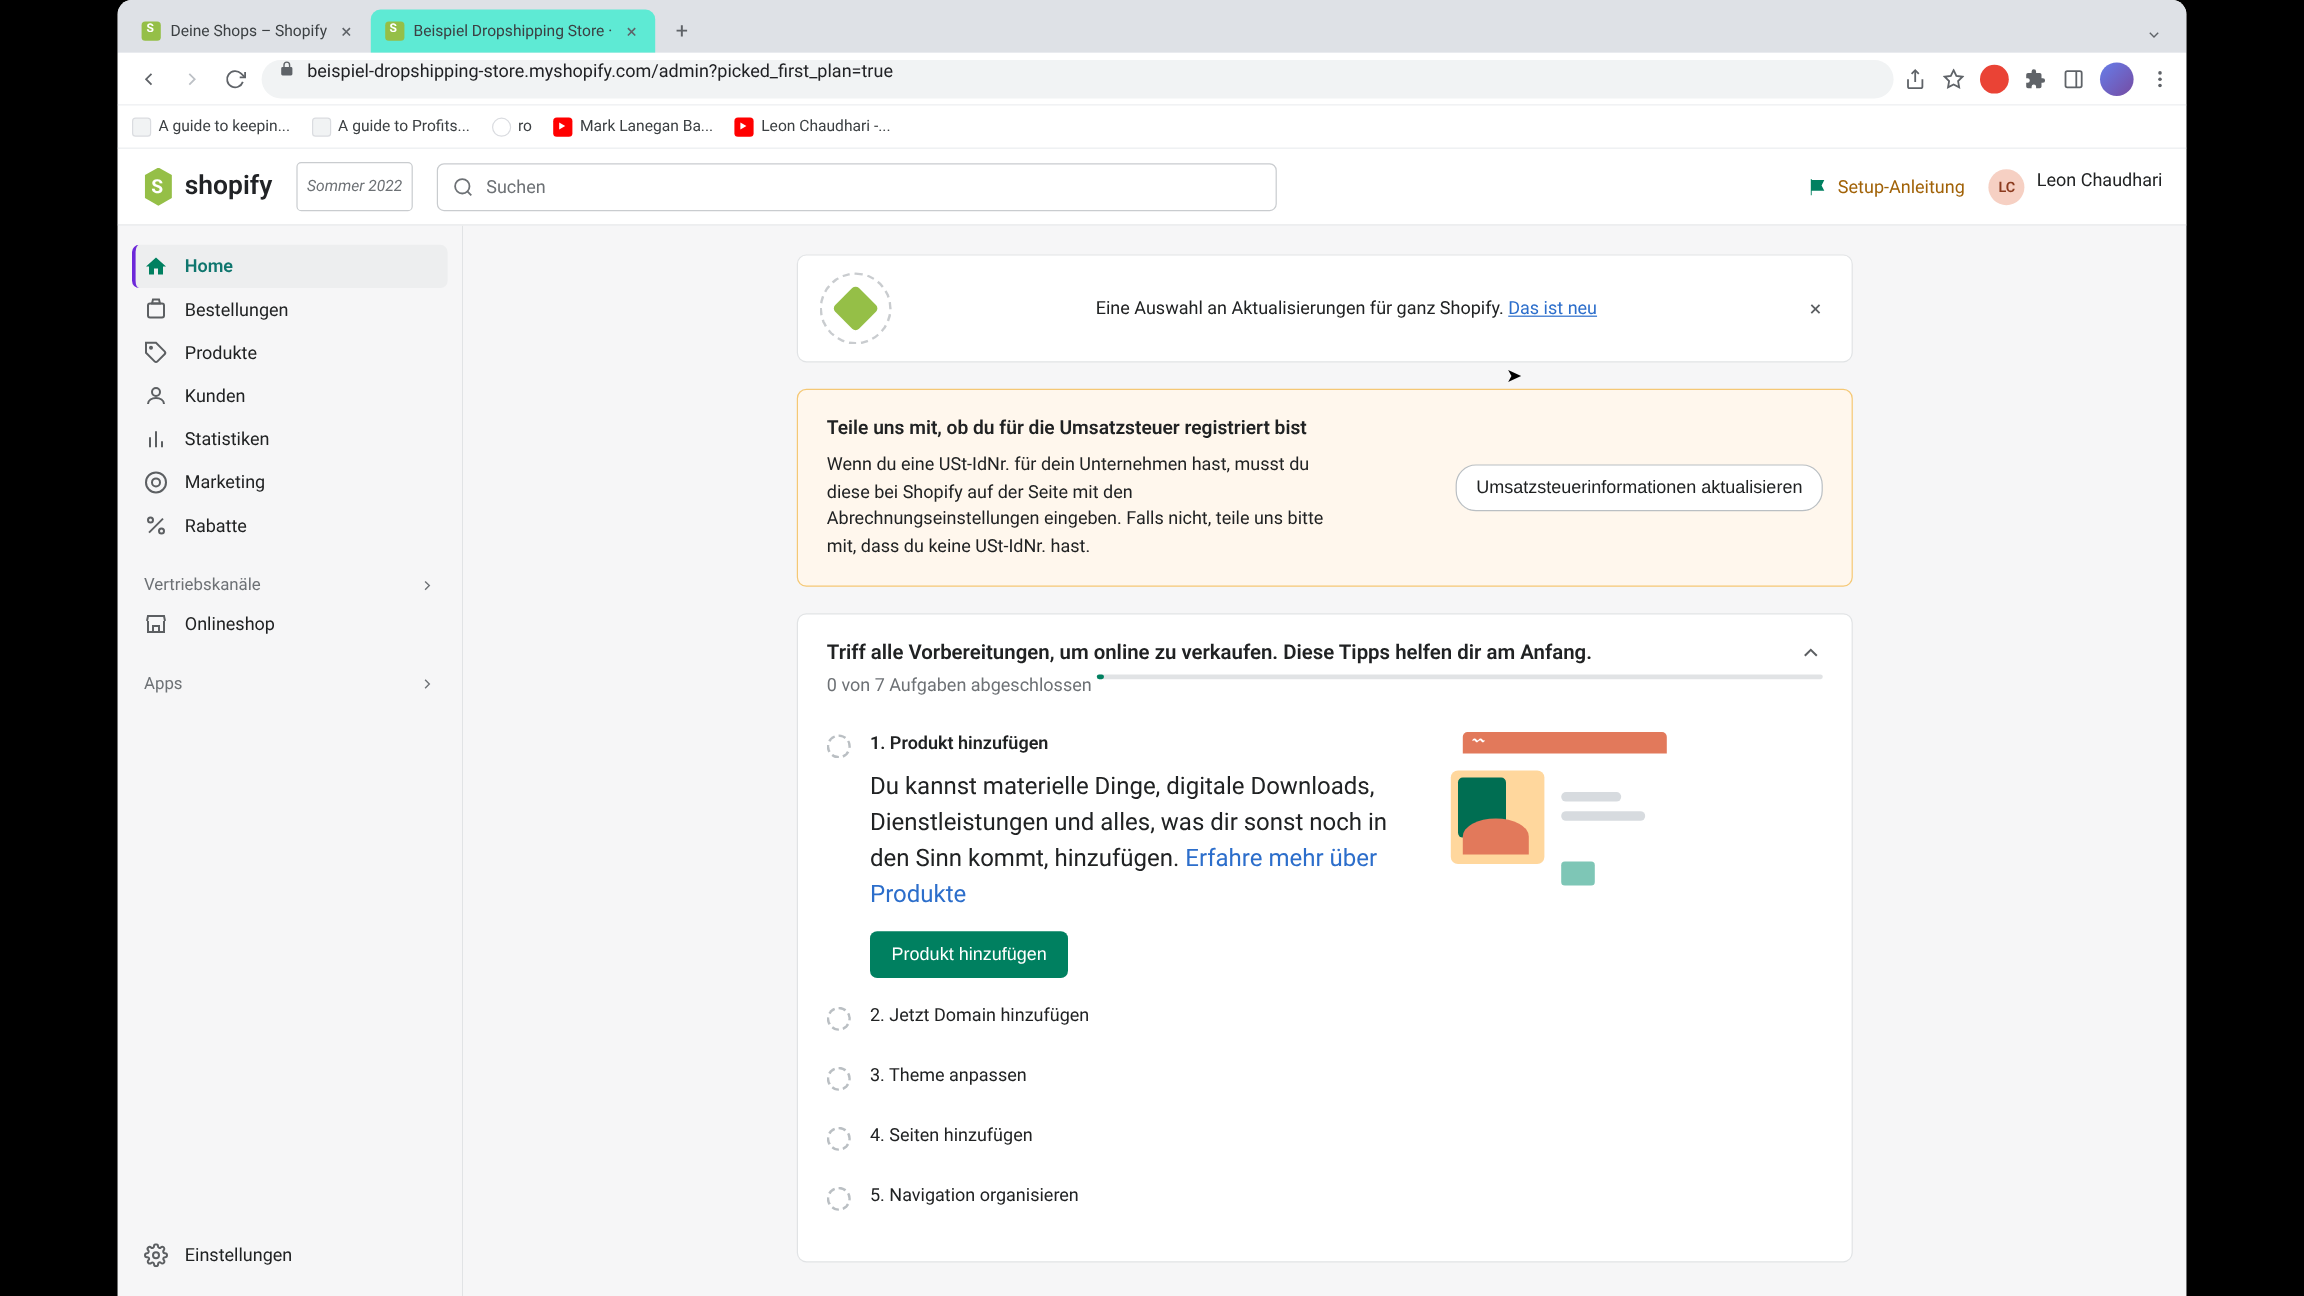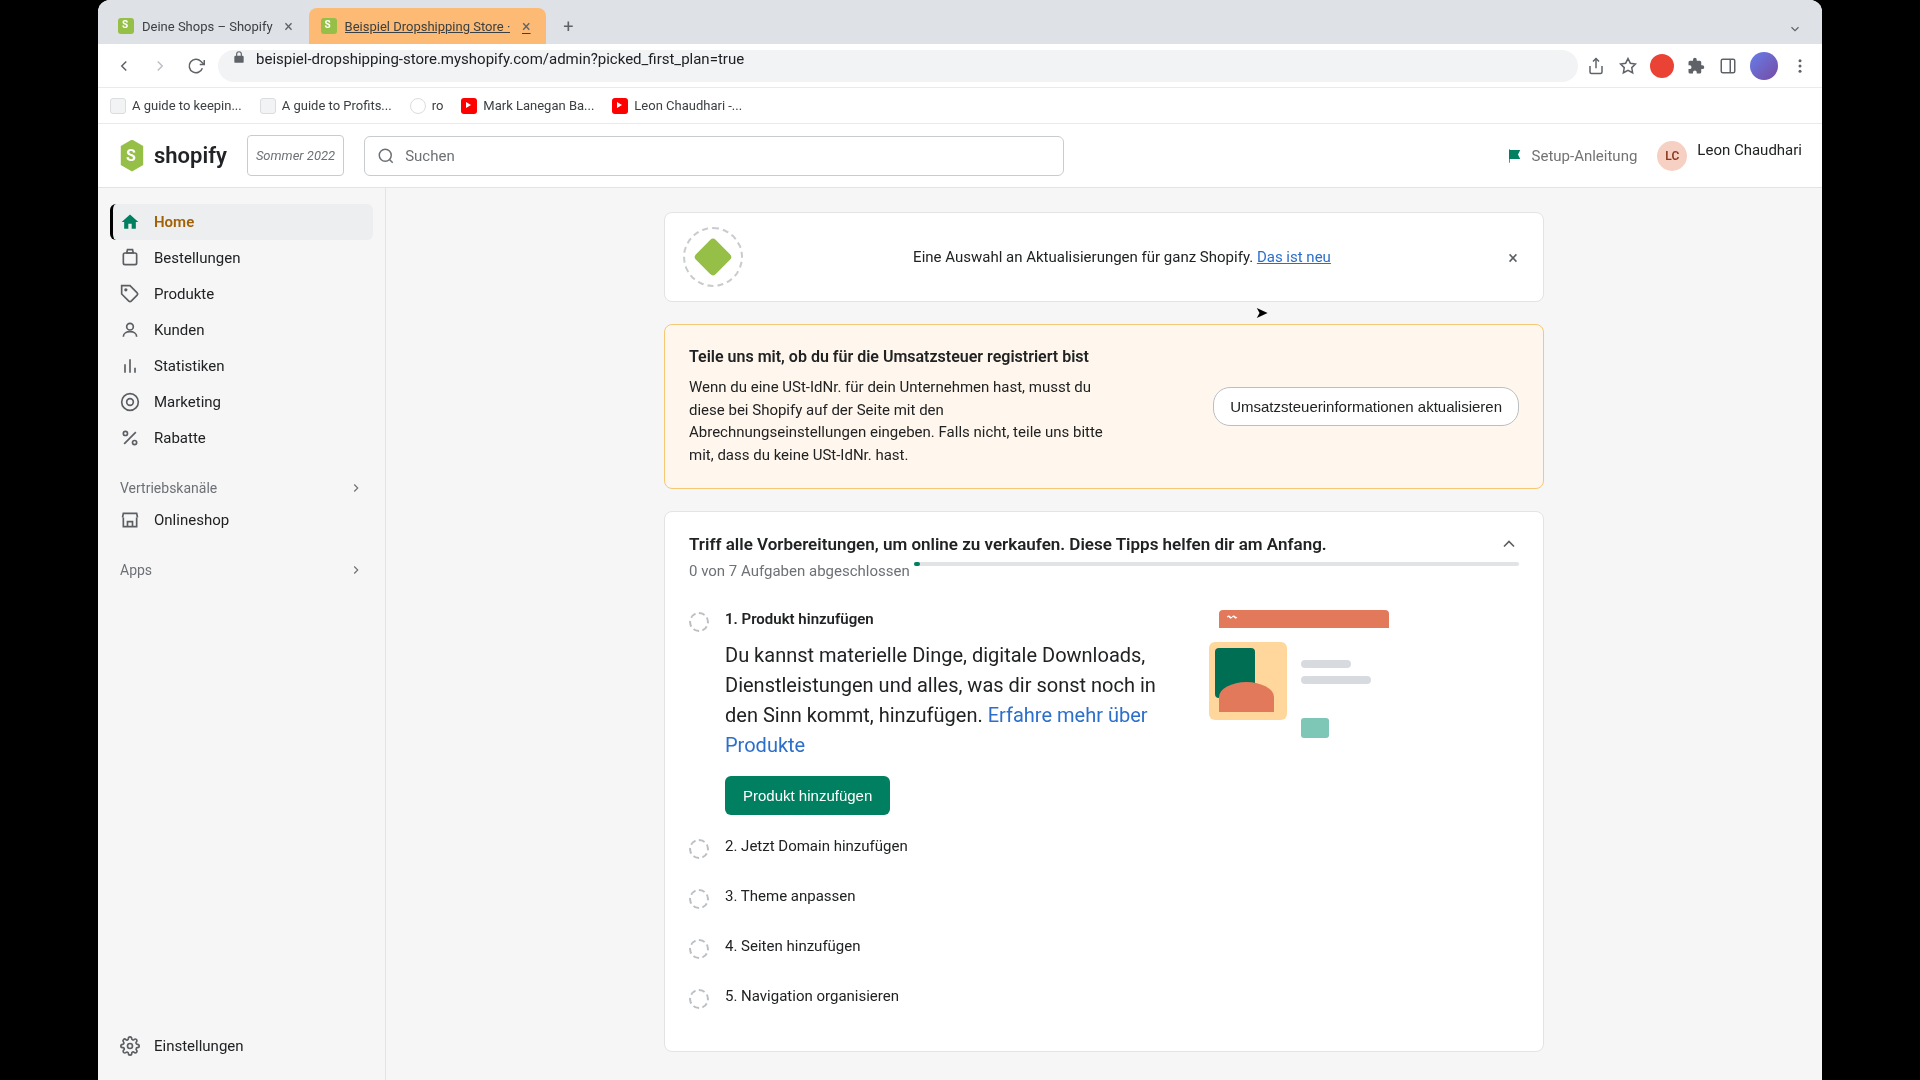--- a/index.html
+++ b/index.html
@@ -4,21 +4,21 @@
 <style>
   * { margin: 0; padding: 0; box-sizing: border-box; }
   body { font-family: -apple-system, BlinkMacSystemFont, "Segoe UI", Roboto, sans-serif; background: #f1f1f1; width: 1920px; height: 1080px; overflow: hidden; position: relative; }
   
   .browser-frame { width: 1920px; height: 1080px; background: #000; position: relative; }
   .browser-inner { position: absolute; left: 98px; top: 0; right: 98px; bottom: 0; background: #fff; display: flex; flex-direction: column; border-radius: 12px 12px 0 0; overflow: hidden; }
   
   
   .tabs-bar { height: 44px; background: #dee1e6; display: flex; align-items: flex-end; padding: 8px 8px 0 8px; gap: 0; }
   .tab { height: 36px; display: flex; align-items: center; padding: 0 12px; gap: 8px; border-radius: 8px 8px 0 0; font-size: 13px; color: #3c4043; max-width: 260px; min-width: 200px; }
-  .tab.active { background: #fdba74; text-decoration: underline; }
+  .tab.active { background: #5eead4; }
   .tab-favicon { width: 16px; height: 16px; background: #95bf47; border-radius: 3px; flex-shrink: 0; position: relative; }
   .tab-favicon::after { content: "S"; color: #fff; font-size: 10px; font-weight: bold; position: absolute; left: 4px; top: 1px; }
   .tab-title { flex: 1; white-space: nowrap; overflow: hidden; text-overflow: ellipsis; }
   .tab-close { width: 16px; height: 16px; display: flex; align-items: center; justify-content: center; color: #5f6368; font-size: 16px; cursor: pointer; }
   .new-tab { width: 28px; height: 28px; display: flex; align-items: center; justify-content: center; color: #5f6368; font-size: 18px; margin-left: 8px; margin-bottom: 4px; cursor: pointer; }
   .tabs-spacer { flex: 1; }
   .tabs-chevron { padding: 0 12px; color: #5f6368; margin-bottom: 8px; }
   
   
   .address-bar { height: 44px; background: #fff; display: flex; align-items: center; padding: 0 12px; gap: 8px; border-bottom: 1px solid #e8eaed; }
@@ -41,30 +41,30 @@
   .bm-icon.ro { background: #fff; border: 1px solid #dadce0; border-radius: 50%; }
   
   
   .shopify-header { height: 64px; background: #fff; border-bottom: 1px solid #e1e3e5; display: flex; align-items: center; padding: 0 20px; gap: 20px; }
   .shopify-logo { display: flex; align-items: center; gap: 8px; font-size: 22px; font-weight: 600; color: #212326; }
   .logo-mark { width: 28px; height: 32px; background: #95bf47; clip-path: polygon(50% 0, 90% 20%, 90% 80%, 50% 100%, 10% 80%, 10% 20%); position: relative; }
   .logo-mark::after { content: "S"; position: absolute; color: #fff; font-size: 16px; left: 8px; top: 6px; font-weight: bold; }
   .edition-badge { font-size: 13px; font-style: italic; color: #6d7175; border: 1px solid #c9cccf; border-radius: 4px; padding: 12px 8px; }
   .search-box { flex: 0 0 700px; height: 40px; border: 1px solid #c9cccf; border-radius: 6px; display: flex; align-items: center; padding: 0 12px; gap: 10px; color: #6d7175; font-size: 15px; }
   .header-spacer { flex: 1; }
-  .setup-link { display: flex; align-items: center; gap: 8px; color: #737373; font-size: 15px; cursor: pointer; }
+  .setup-link { display: flex; align-items: center; gap: 8px; color: #a16207; font-size: 15px; cursor: pointer; }
   .flag-icon { color: #008060; }
   .user-chip { display: flex; align-items: flex-start; gap: 10px; font-size: 15px; color: #202223; cursor: pointer; }
   .user-avatar { width: 30px; height: 30px; border-radius: 50%; background: #f6d0c3; color: #8b3a1e; display: flex; align-items: center; justify-content: center; font-size: 12px; font-weight: 600; }
   
   
   .app-body { flex: 1; display: flex; overflow: hidden; }
   .sidebar { width: 288px; background: #f6f6f7; border-right: 1px solid #e1e3e5; padding: 16px 12px; display: flex; flex-direction: column; }
   .nav-item { height: 36px; display: flex; align-items: center; gap: 14px; padding: 0 10px; border-radius: 6px; font-size: 15px; color: #202223; cursor: pointer; }
-  .nav-item.active { background: #edeeef; color: #a16207; font-weight: 600; border-left: 3px solid #000000; padding-left: 7px; }
+  .nav-item.active { background: #edeeef; color: #0f766e; font-weight: 600; border-left: 3px solid #6d28d9; padding-left: 7px; }
   .nav-icon { width: 20px; height: 20px; display: flex; align-items: center; justify-content: center; color: #5c5f62; flex-shrink: 0; }
   .nav-item.active .nav-icon { color: #008060; }
   .nav-section { margin-top: 18px; }
   .nav-section-header { display: flex; align-items: center; justify-content: space-between; padding: 6px 10px; font-size: 14px; color: #6d7175; cursor: pointer; }
   .sidebar-spacer { flex: 1; }
   
   
   .main { flex: 1; overflow: auto; background: #f6f6f7; padding: 24px 0; }
   .content-wrap { max-width: 880px; margin: 0 auto; display: flex; flex-direction: column; gap: 22px; }
   

